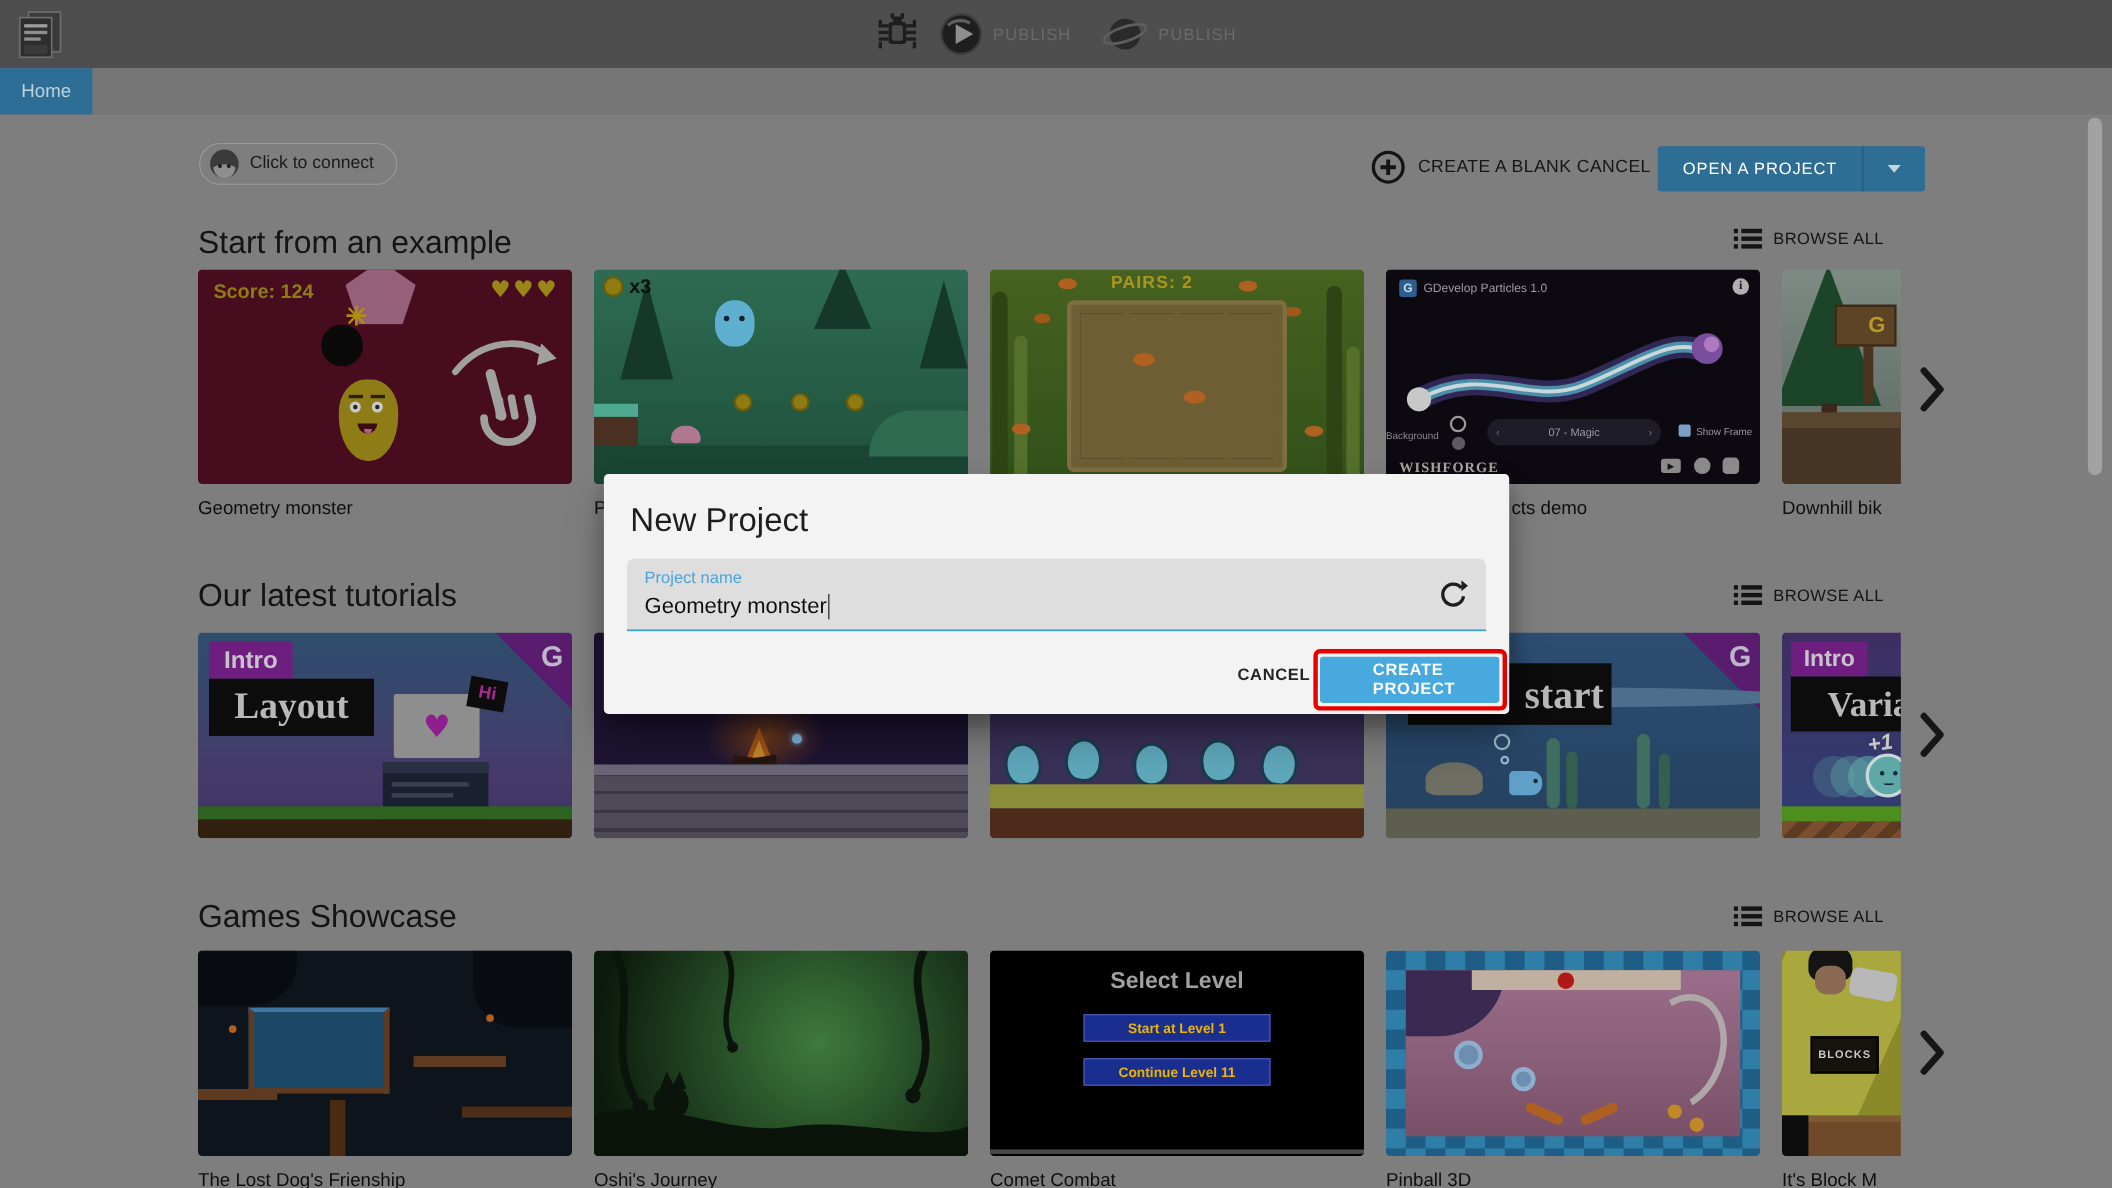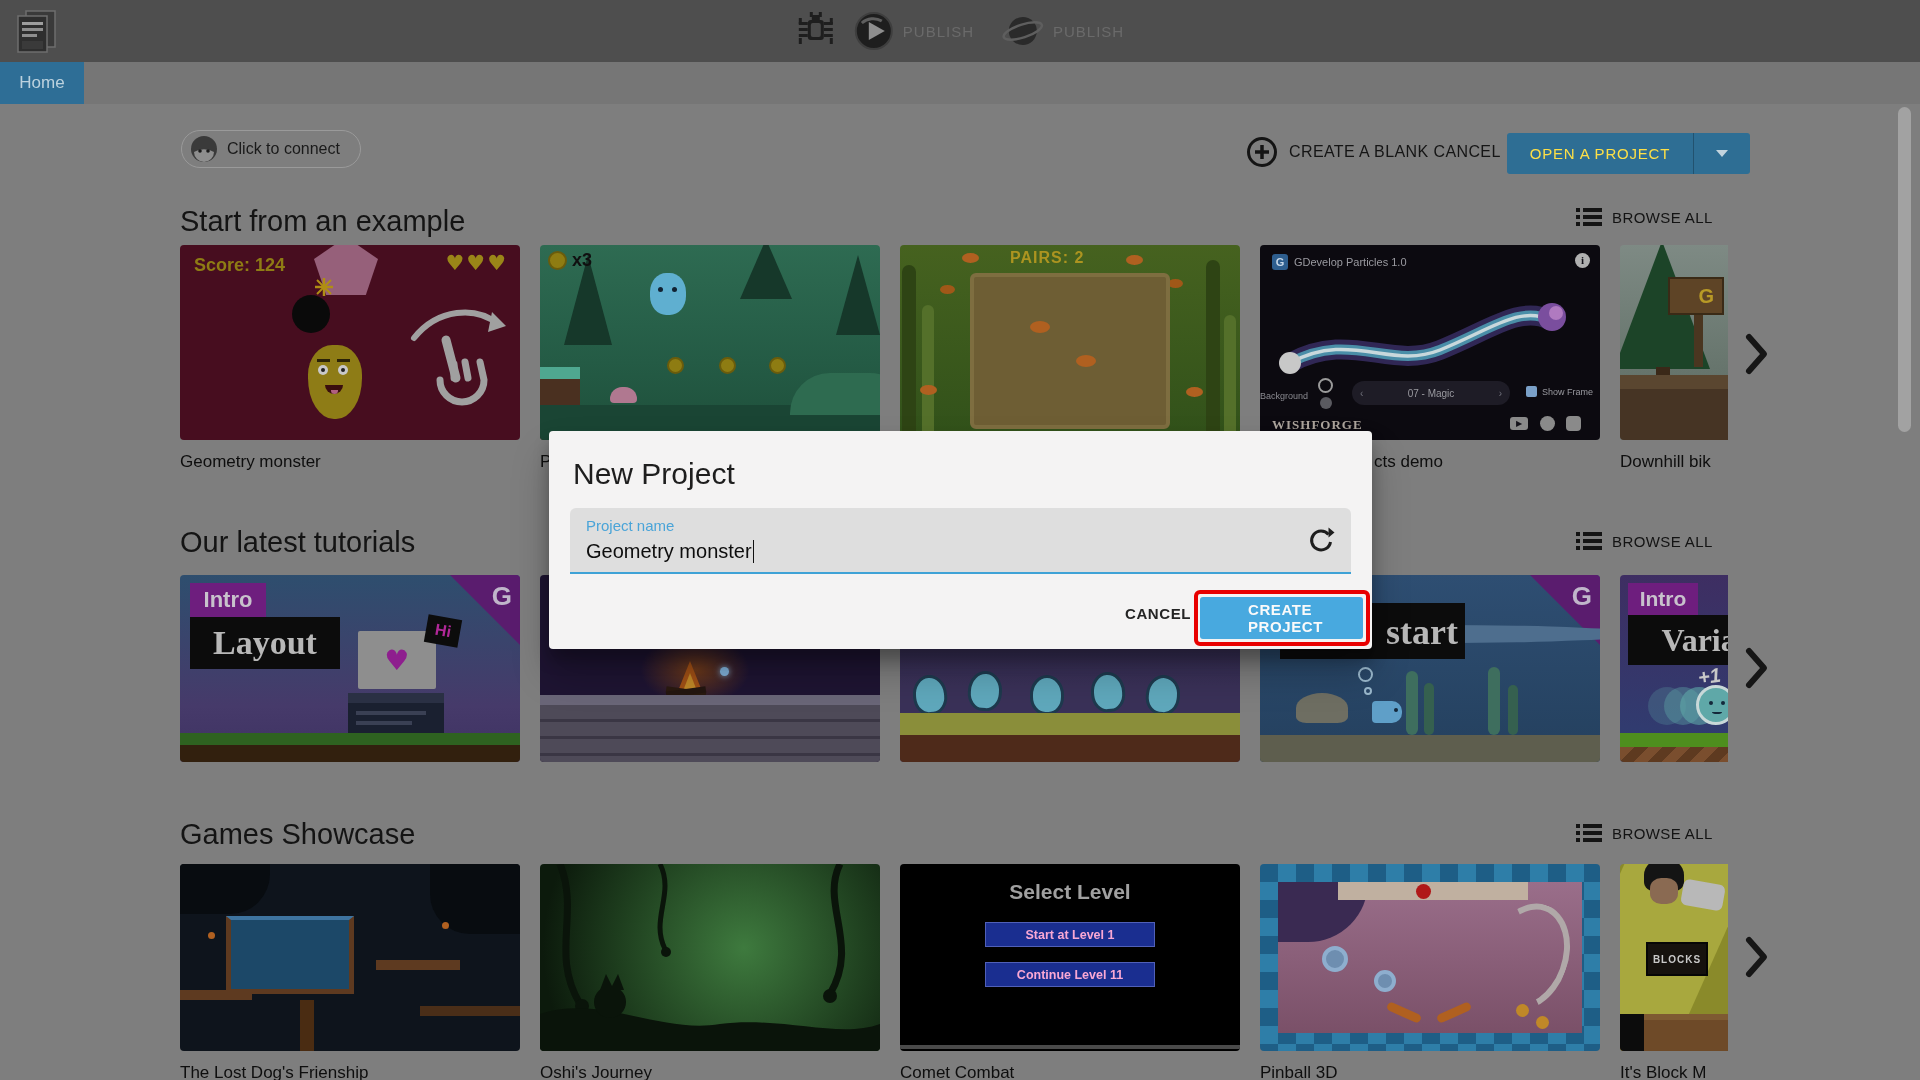--- a/index.html
+++ b/index.html
@@ -18,21 +18,21 @@
     display:flex;align-items:center;justify-content:center;font-size:17px;color:#BCD2DE;}
 
   
   .connect-pill{position:absolute;left:181px;top:130px;height:38px;padding:0 20px 0 8px;
     border:1px solid #9A9A9A;border-radius:19px;display:flex;align-items:center;gap:9px;
     color:#1A1A1A;font-size:16px;}
   .create-blank{position:absolute;left:1246px;top:136px;display:flex;align-items:center;gap:11px;
     color:#151515;font-size:16px;letter-spacing:.4px;}
   .open-btn{position:absolute;left:1507px;top:133px;width:243px;height:41px;background:#2E6E94;
     border-radius:3px;display:flex;align-items:center;}
-  .open-btn .lbl{width:186px;text-align:center;color:#fde047;font-size:15px;letter-spacing:.8px;}
+  .open-btn .lbl{width:186px;text-align:center;color:#ffffff;font-size:15px;letter-spacing:.8px;}
   .open-btn .divider{width:1px;height:41px;background:rgba(0,0,0,.25);}
   .open-btn .caret-zone{flex:1;display:flex;align-items:center;justify-content:center;}
   .caret-down{width:0;height:0;border-left:6px solid transparent;border-right:6px solid transparent;
     border-top:7px solid #C2D4DE;}
 
   
   .sec-title{position:absolute;left:180px;font-size:29px;color:#141414;}
   .browse{position:absolute;left:1576px;display:flex;align-items:center;gap:10px;
     color:#131313;font-size:15px;letter-spacing:.4px;}
   .chev{position:absolute;left:1742px;}
@@ -64,21 +64,21 @@
     border:4px solid #E80000;border-radius:6px;z-index:60;}
 
   
   .tri{width:0;height:0;}
   .gm-monster{position:absolute;left:128px;top:100px;width:54px;height:74px;background:#8E7C16;
     border-radius:45% 45% 48% 48%/40% 40% 55% 55%;}
   .gm-eye{position:absolute;width:10px;height:10px;background:#C8C8C8;border-radius:50%;}
   .gm-pupil{position:absolute;left:3px;top:3px;width:4px;height:4px;background:#222;border-radius:50%;}
   .comet-btn{position:absolute;left:85px;width:170px;height:25px;background:#1A2E90;
     border:1px solid #5060B8;display:flex;align-items:center;justify-content:center;
-    color:#f9a8d4;font-size:12.5px;font-weight:bold;}
+    color:#eab308;font-size:12.5px;font-weight:bold;}
   .badge-intro{position:absolute;background:#6E1E7E;color:#C8C2CC;font-weight:bold;
     display:flex;align-items:center;justify-content:center;}
   .word-box{position:absolute;background:#0C0C0C;color:#B8B8B8;font-weight:bold;
     display:flex;align-items:center;justify-content:center;font-family:Liberation Serif, serif;}
   .corner-tri{position:absolute;right:0;top:0;width:100px;height:100px;
     clip-path:polygon(30% 0,100% 0,100% 70%);background:#5A1C6E;}
   .glogo{position:absolute;right:8px;top:6px;font-size:26px;font-weight:bold;color:#C0B6CA;}
   .dancer{position:absolute;width:34px;height:40px;background:#5FA8BC;border:3px solid #1E3A4E;
     border-radius:50% 50% 45% 45%;}
   .pin-frame{position:absolute;inset:0;

